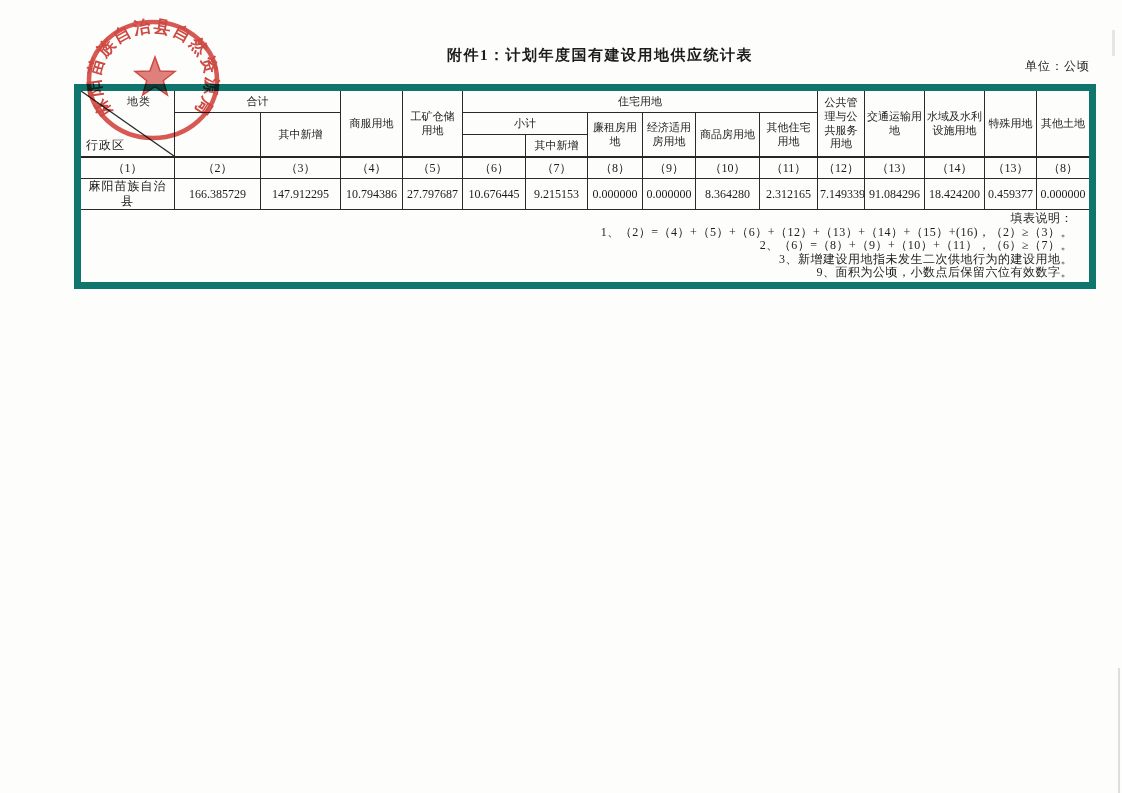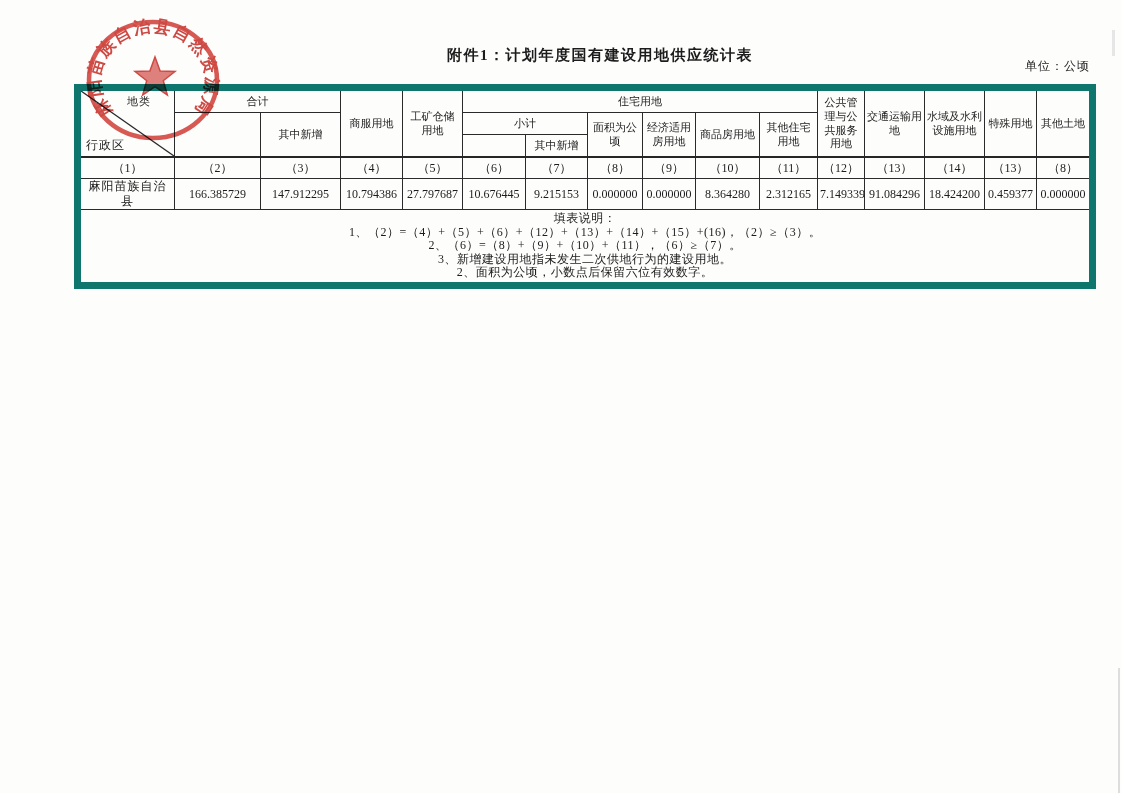--- a/index.html
+++ b/index.html
@@ -36,21 +36,21 @@
   .stat-table{border:7px solid #0f766e;}
   tr.hrow td{height:21px;}
   tr.num-row td{height:20px;font-size:12px;border-top:2px solid #262626;}
   tr.data-row td{height:23px;font-size:12px;}
   tr.data-row td.region{letter-spacing:1px;}
   td.corner{position:relative;padding:0;}
   td.corner .diag{position:absolute;left:0;top:0;width:100%;height:100%;}
   td.corner .lbl-top{position:absolute;top:4px;left:46px;font-size:11px;letter-spacing:1px;}
   td.corner .lbl-bottom{position:absolute;bottom:3px;left:5px;font-size:12px;letter-spacing:1px;}
   td.notes-cell{
-    height:68px;text-align:center;vertical-align:top;
+    height:68px;text-align:right;vertical-align:top;
     padding:2px 16px;font-size:12px;line-height:13.6px;
     letter-spacing:.5px;
   }
   .seal-overlay{
     position:absolute;left:0;top:0;width:1122px;height:793px;
     pointer-events:none;
     mix-blend-mode:multiply;opacity:.88;
   }
   .seal-text{
     font-family:"Liberation Serif","DejaVu Serif",serif;
@@ -109,21 +109,21 @@
       <td rowspan="3">公共管理与公共服务用地</td>
       <td rowspan="3">交通运输用地</td>
       <td rowspan="3">水域及水利设施用地</td>
       <td rowspan="3">特殊用地</td>
       <td rowspan="3">其他土地</td>
     </tr>
     <tr class="hrow">
       <td rowspan="2"></td>
       <td rowspan="2">其中新增</td>
       <td colspan="2">小计</td>
-      <td rowspan="2">面积为公顷</td>
+      <td rowspan="2">廉租房用地</td>
       <td rowspan="2">经济适用房用地</td>
       <td rowspan="2">商品房用地</td>
       <td rowspan="2">其他住宅用地</td>
     </tr>
     <tr class="hrow">
       <td></td>
       <td>其中新增</td>
     </tr>
     <tr class="num-row">
       <td>（1）</td>
@@ -160,21 +160,21 @@
       <td>18.424200</td>
       <td>0.459377</td>
       <td>0.000000</td>
     </tr>
     <tr>
       <td class="notes-cell" colspan="16">
         <div>填表说明：</div>
         <div>1、（2）=（4）+（5）+（6）+（12）+（13）+（14）+（15）+(16)，（2）≥（3）。</div>
         <div>2、（6）=（8）+（9）+（10）+（11），（6）≥（7）。</div>
         <div>3、新增建设用地指未发生二次供地行为的建设用地。</div>
-        <div>2、面积为公顷，小数点后保留六位有效数字。</div>
+        <div>9、面积为公顷，小数点后保留六位有效数字。</div>
       </td>
     </tr>
   </tbody>
     </table>
 
   <svg class="seal-overlay" width="1122" height="793" viewBox="0 0 1122 793">
     <g>
       <ellipse cx="153" cy="80" rx="64" ry="58" fill="none" stroke="#cf322c" stroke-width="4.5" opacity="0.92"></ellipse>
       <path d="M 0,-21 L 5.11,-7.04 L 19.97,-6.49 L 8.27,2.69 L 12.34,16.99 L 0,8.7 L -12.34,16.99 L -8.27,2.69 L -19.97,-6.49 L -5.11,-7.04 Z" transform="translate(155,78)" fill="#d04038" fill-opacity="0.75" stroke="#c9302a" stroke-width="1.5"></path>
       <defs>

